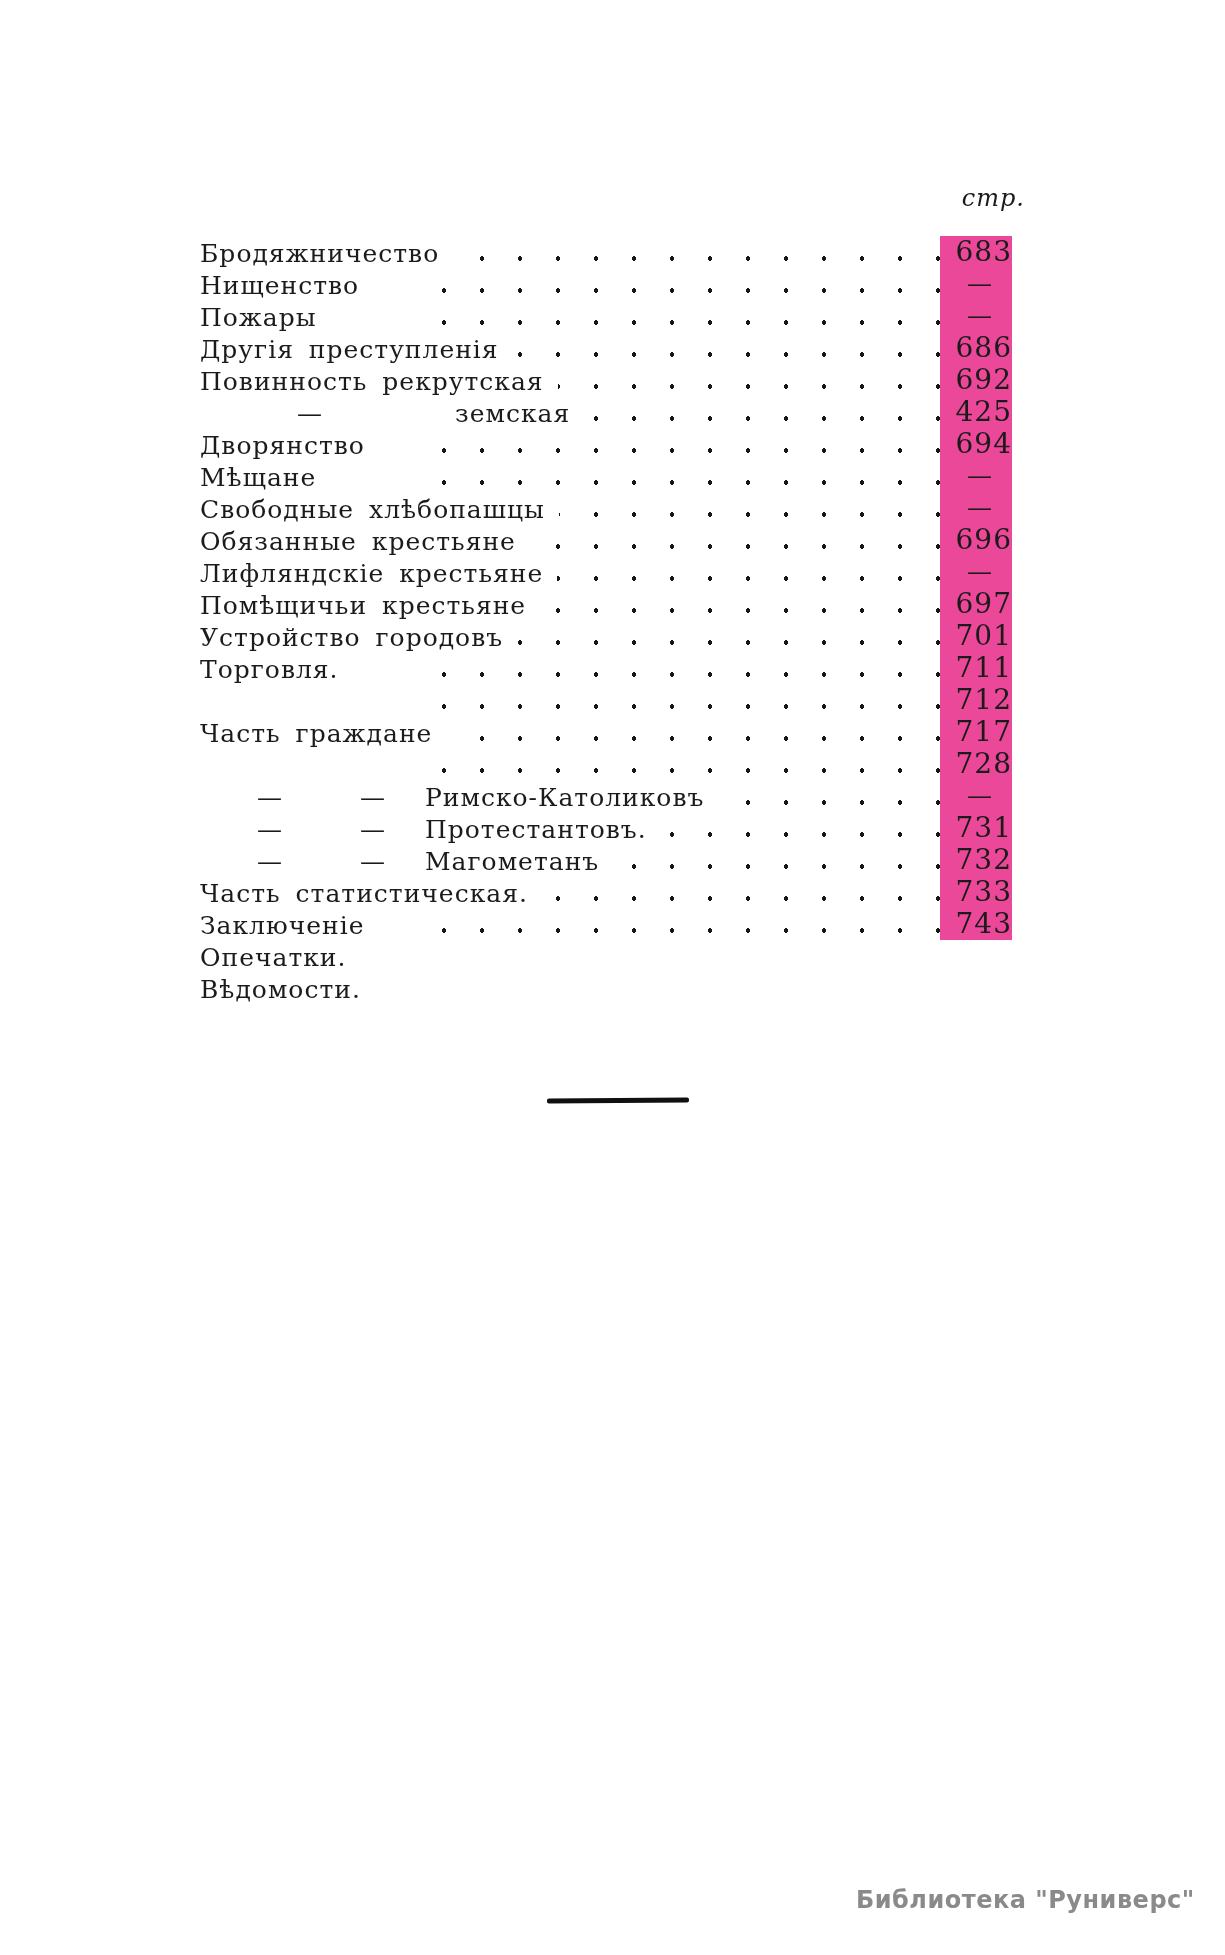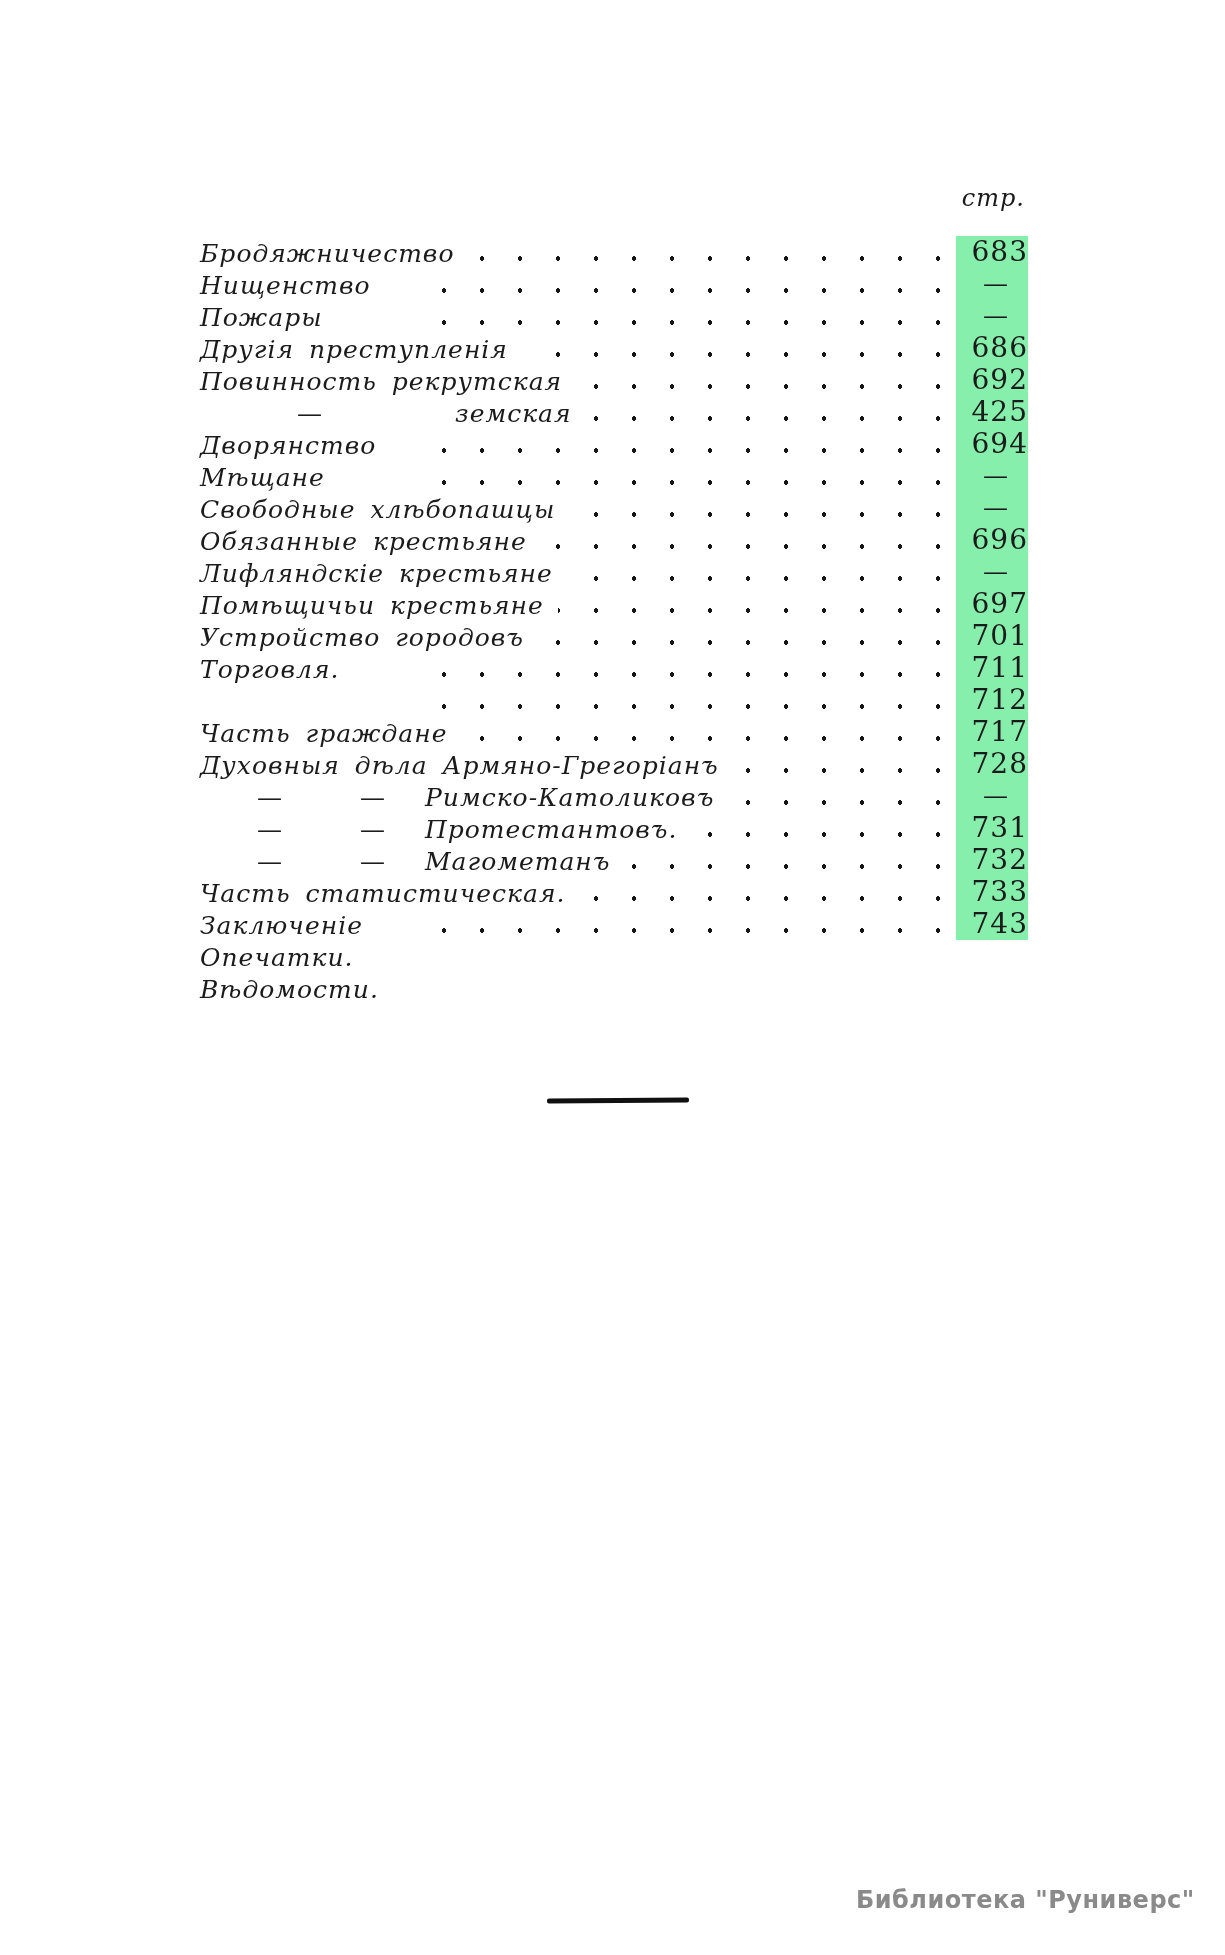--- a/index.html
+++ b/index.html
@@ -52,32 +52,31 @@
     background-image: radial-gradient(circle 2.5px at 19px 50%, #161616 95%, rgba(0,0,0,0) 100%);
     background-size: 38px 7px;
     background-repeat: repeat-x;
   }
   .label {
     position: relative;
     z-index: 1;
     display: inline-block;
     background: #ffffff;
     padding-right: 14px;
-    font-style: italic;
   }
   .pagenum {
     position: absolute;
     z-index: 1;
     top: -2px;
-    right: 4px;
+    right: 20px;
     width: 64px;
     height: 32px;
     line-height: 32px;
     text-align: right;
-    background: #86efac;
+    background: #ec4899;
     padding-left: 8px;
     font-size: 28px;
     letter-spacing: 1px;
   }
   .pagenum.nopage { text-align: center; font-size: 25px; }
   .dash-a, .dash-b {
     position: relative;
     z-index: 1;
     display: inline-block;
     box-sizing: border-box;
@@ -129,21 +128,21 @@
       <div class="row main leaders"><span class="label">Дворянство</span><span class="pagenum">694</span></div>
       <div class="row main leaders"><span class="label">Мѣщане</span><span class="pagenum nopage">—</span></div>
       <div class="row main leaders"><span class="label">Свободные хлѣбопашцы</span><span class="pagenum nopage">—</span></div>
       <div class="row main leaders"><span class="label">Обязанные крестьяне</span><span class="pagenum">696</span></div>
       <div class="row main leaders"><span class="label">Лифляндскіе крестьяне</span><span class="pagenum nopage">—</span></div>
       <div class="row main leaders"><span class="label">Помѣщичьи крестьяне</span><span class="pagenum">697</span></div>
       <div class="row main leaders"><span class="label">Устройство городовъ</span><span class="pagenum">701</span></div>
       <div class="row main leaders"><span class="label">Торговля.</span><span class="pagenum">711</span></div>
       <div class="row main leaders"><span class="pagenum">712</span></div>
       <div class="row main leaders"><span class="label">Часть граждане</span><span class="pagenum">717</span></div>
-      <div class="row main leaders"><span class="label">Духовныя дѣла Армяно-Грегоріанъ</span><span class="pagenum">728</span></div>
+      <div class="row main leaders"><span class="pagenum">728</span></div>
       <div class="row sub2 leaders"><span class="dash-a">—</span><span class="dash-b">—</span><span class="label">Римско-Католиковъ</span><span class="pagenum nopage">—</span></div>
       <div class="row sub2 leaders"><span class="dash-a">—</span><span class="dash-b">—</span><span class="label">Протестантовъ.</span><span class="pagenum">731</span></div>
       <div class="row sub2 leaders"><span class="dash-a">—</span><span class="dash-b">—</span><span class="label">Магометанъ</span><span class="pagenum">732</span></div>
       <div class="row main leaders"><span class="label">Часть статистическая.</span><span class="pagenum">733</span></div>
       <div class="row main leaders"><span class="label">Заключеніе</span><span class="pagenum">743</span></div>
       <div class="row plain"><span class="label">Опечатки.</span></div>
       <div class="row plain"><span class="label">Вѣдомости.</span></div>
     </div>
 
   <div class="end-rule"></div>

